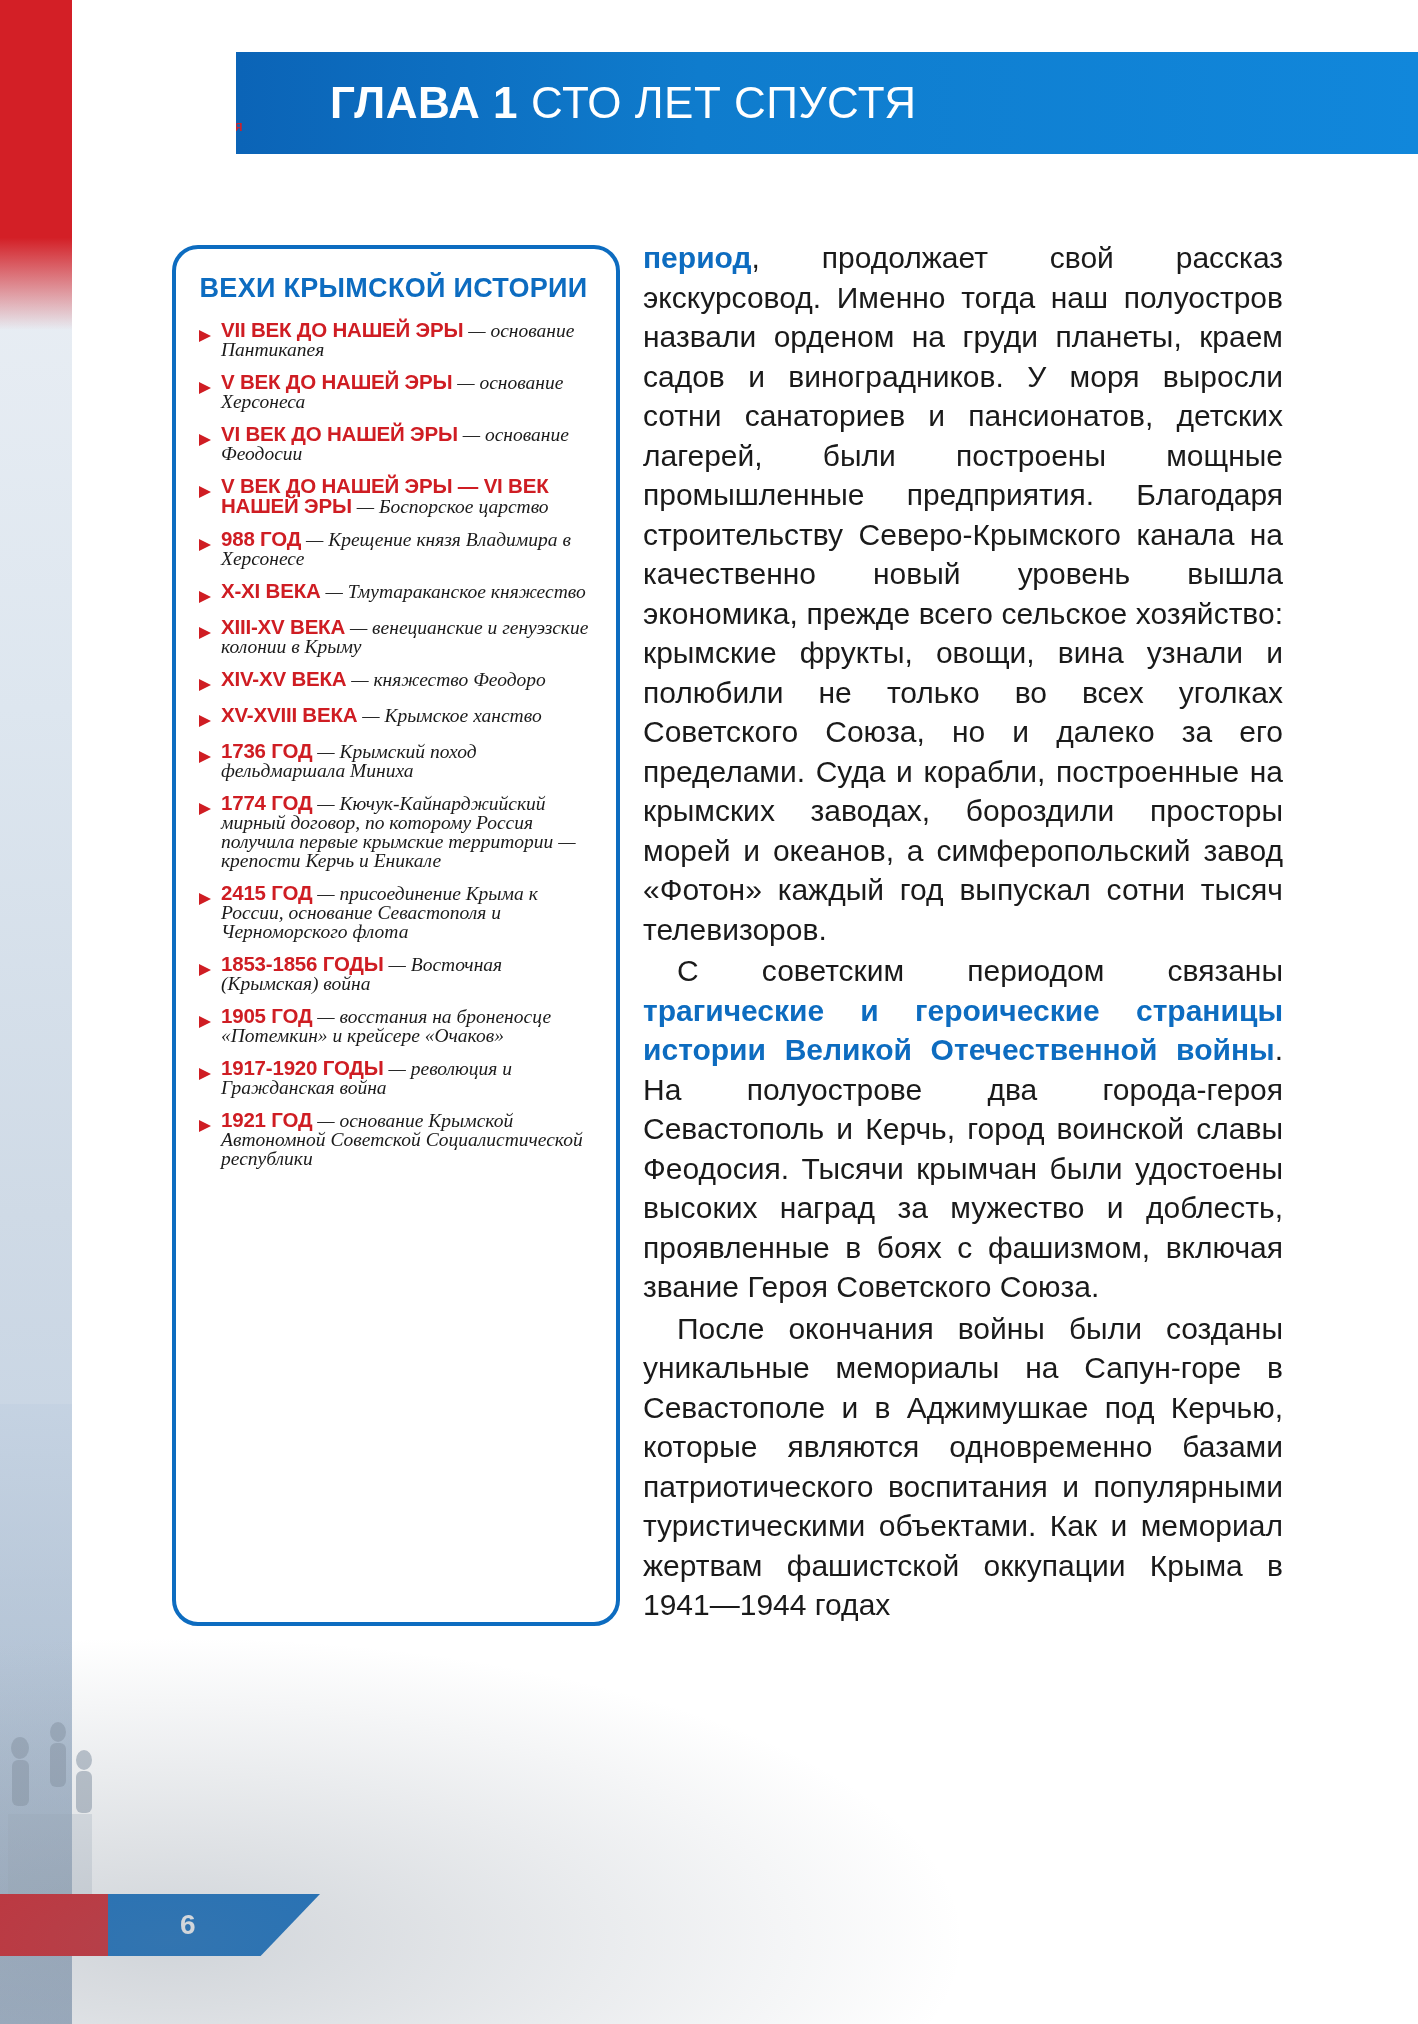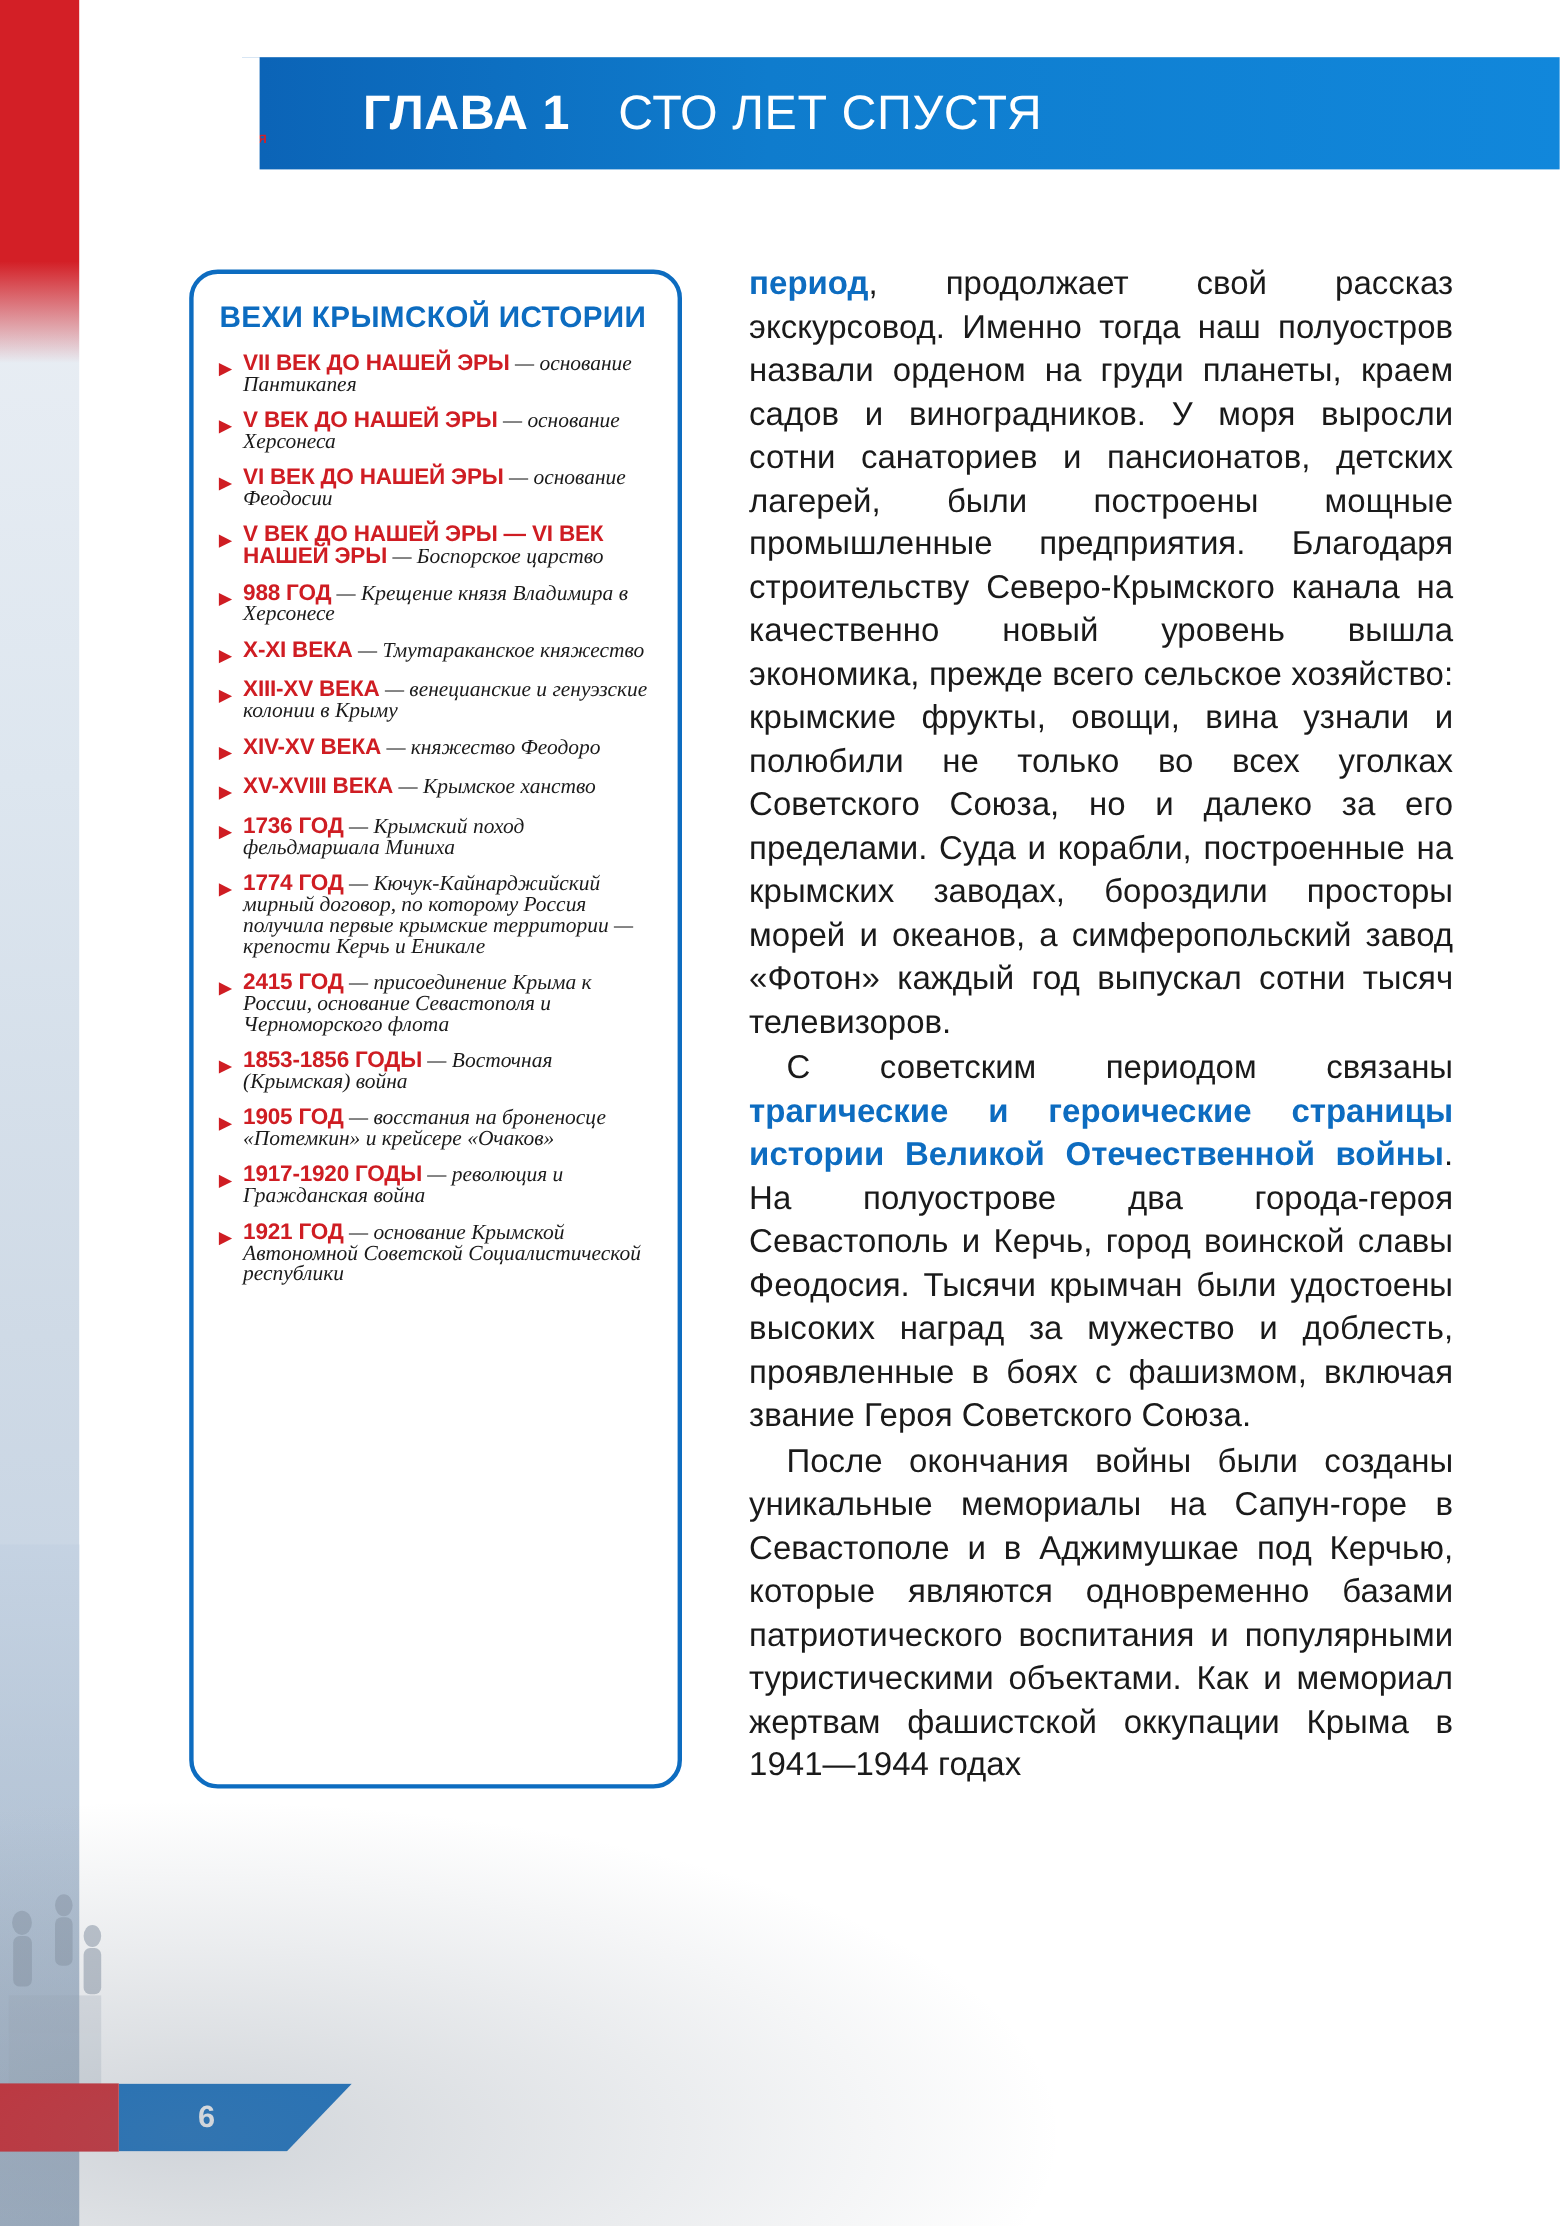--- a/index.html
+++ b/index.html
@@ -61,21 +61,21 @@
     left: 220px; top: 52px;
     width: 1198px; height: 102px;
     background: linear-gradient(90deg,#0b63b6 0%, #0f7ccd 40%, #1187db 100%);
   }
   .header-title {
     position: absolute;
     left: 330px; top: 52px;
     height: 102px;
     display: flex;
     align-items: center;
-    gap: 44px;
+    gap: 13px;
     color: #ffffff;
     white-space: nowrap;
   }
   .header-chapter {
     font-size: 44px;
     font-weight: bold;
     letter-spacing: .5px;
     font-family: "Liberation Sans", sans-serif;
   }
   .header-name {
@@ -158,21 +158,21 @@
     font-weight: bold;
     font-style: normal;
     font-family: "Liberation Sans", sans-serif;
     font-size: 20.5px;
     letter-spacing: -0.2px;
   }
 
   
   .maincol {
     position: absolute;
-    left: 681px; top: 238px;
+    left: 643px; top: 238px;
     width: 640px;
   }
   .para {
     font-size: 30px;
     line-height: 39.5px;
     color: #1a1a1a;
     text-align: justify;
     font-family: "Liberation Sans", sans-serif;
     margin: 0 0 2px 0;
   }

